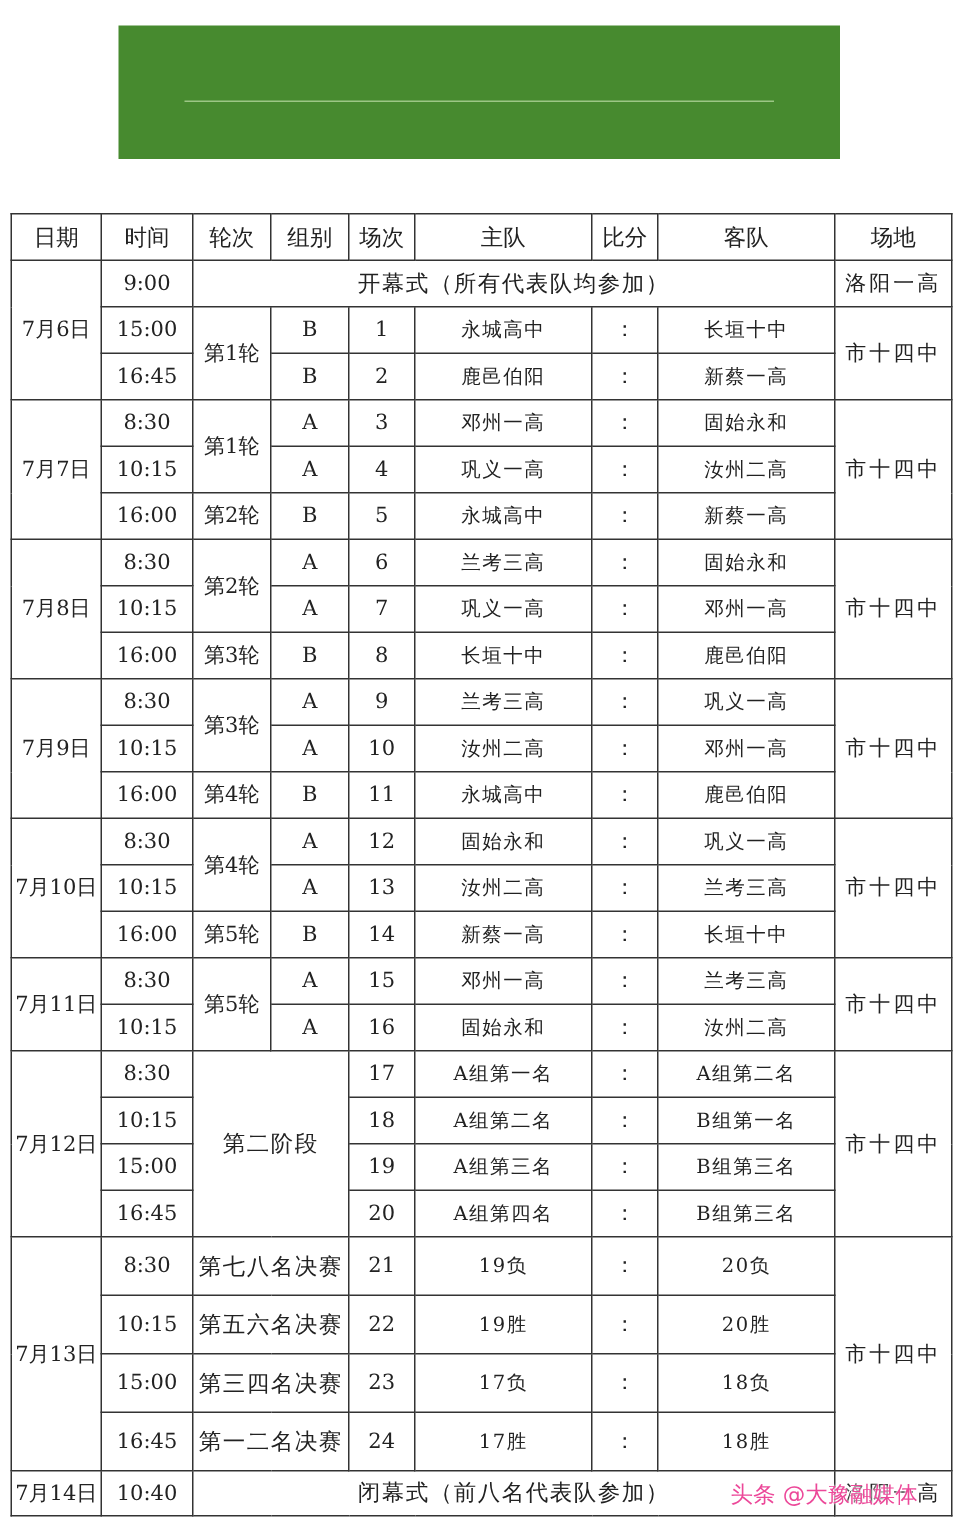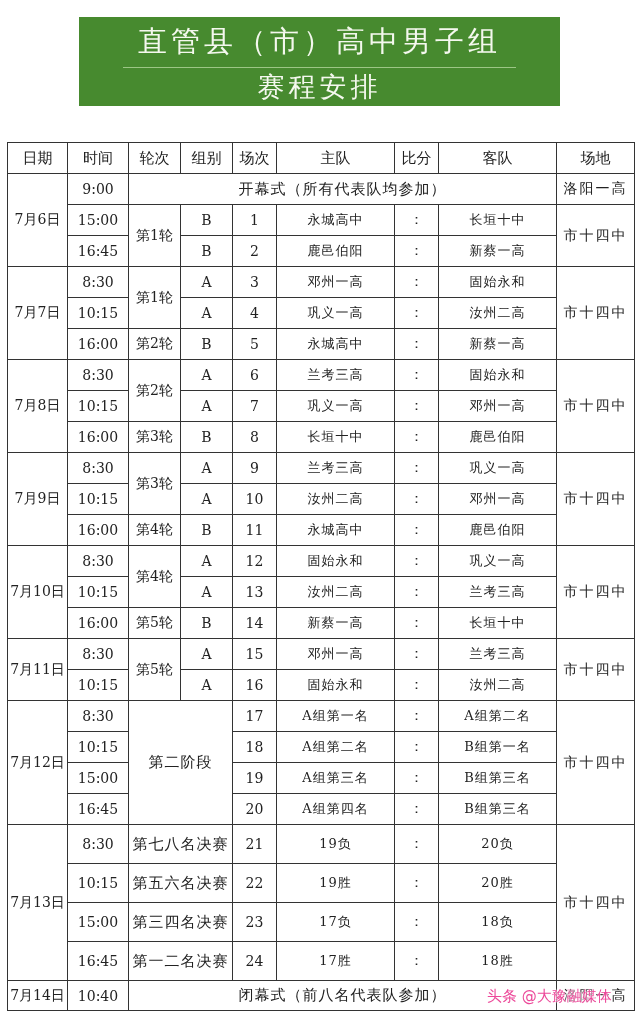--- a/index.html
+++ b/index.html
@@ -27,23 +27,21 @@
   .venue { letter-spacing: 2px; font-family: "DejaVu Sans", "Liberation Sans", sans-serif; font-size: 14px; margin-left: 30px; }
   .team { letter-spacing: 1px; font-size: 13px; }
   .watermark { position: absolute; left: 487px; top: 987px; font-size: 15px; color: #ec4899;
                font-family: "DejaVu Sans", "Liberation Sans", sans-serif;
                text-shadow: 0 0 2px #fff, 0 0 2px #fff; }
 </style>
 </head>
 <body>
 
 <div class="banner">
-  <div class="t1">直管县（市）高中男子组</div>
   <div class="rule"></div>
-  <div class="t2">赛程安排</div>
 </div>
 
 <table>
   <colgroup>
     <col style="width:60px">
       <col style="width:61px">
       <col style="width:52px">
       <col style="width:52px">
     <col style="width:44px">
       <col style="width:118px">

